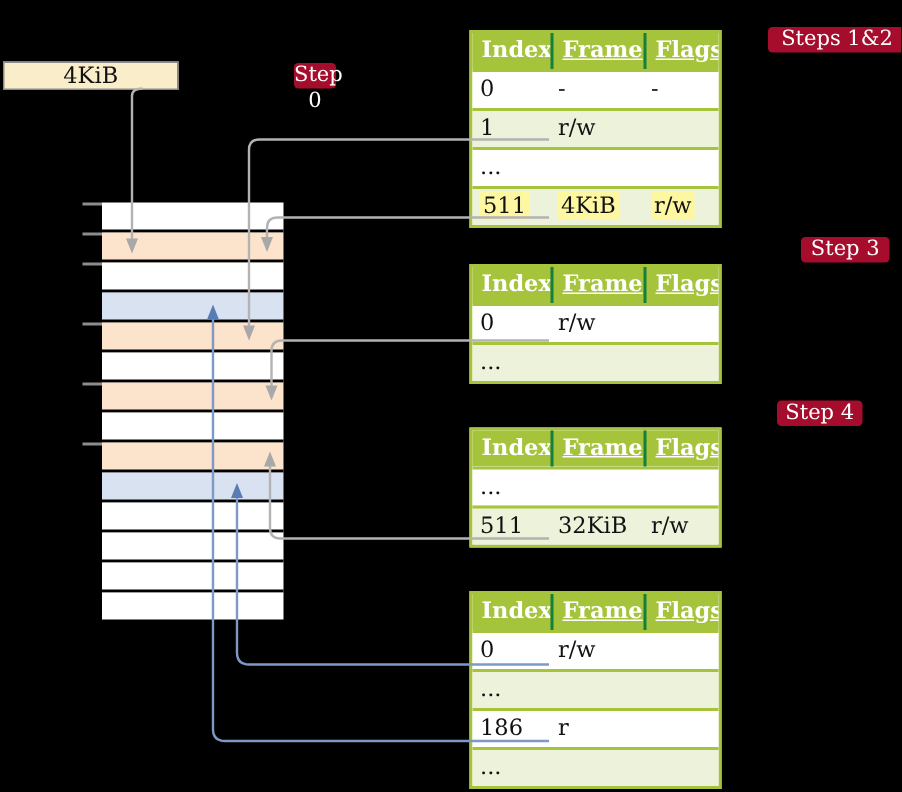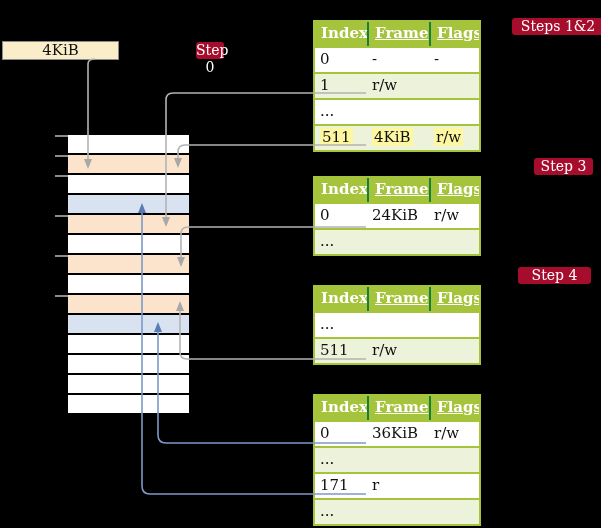--- a/index.html
+++ b/index.html
@@ -10,21 +10,21 @@
   .frame-box{position:absolute;left:2px;top:41px;width:115px;height:17px;
     background:#faeeca;border:1px solid #8a8a8a;color:#111;
     font-size:15px;text-align:center;line-height:17px;}
 
   
   .badge{position:absolute;background:#a60d2d;color:#fff;font-size:14px;
     text-align:center;border-radius:3px;line-height:17px;height:17px;}
   .badge.b0{left:196px;top:42px;width:28px;}
   .badge.b12{left:512px;top:18px;width:92px;border-top-right-radius:0;border-bottom-right-radius:0;}
   .badge.b3{left:534px;top:158px;width:59px;}
-  .badge.b4{left:518px;top:267px;width:73px;}
+  .badge.b4{left:518px;top:267px;width:57px;}
 
   
   .mem{position:absolute;left:68px;top:135px;width:121px;z-index:1;}
   .mrow{height:18px;border-bottom:2px solid #000;}
   .mrow:last-child{border-bottom:none;}
   .mrow[data-color="white"]{background:#ffffff;}
   .mrow[data-color="orange"]{background:#fbe3cc;}
   .mrow[data-color="blue"]{background:#d9e2f1;}
   .tick{position:absolute;left:55px;width:13px;height:2px;background:#8c8c8c;z-index:1;}
 
@@ -110,21 +110,20 @@
   </div>
 
   <div class="ptable t2">
     <div class="hrow">
       <div class="hcell c0">Index</div>
       <div class="hcell c1">Frame</div>
       <div class="hcell c2">Flags</div>
     </div>
     <div class="trow">
       <div class="tcell c0">0</div>
-      <div class="tcell c1">24KiB</div>
       <div class="tcell c2">r/w</div>
     </div>
     <div class="trow green">
       <div class="tcell c0">...</div>
       <div class="tcell c1"></div>
       <div class="tcell c2"></div>
     </div>
   </div>
 
   <div class="ptable t3">
@@ -133,42 +132,42 @@
       <div class="hcell c1">Frame</div>
       <div class="hcell c2">Flags</div>
     </div>
     <div class="trow">
       <div class="tcell c0">...</div>
       <div class="tcell c1"></div>
       <div class="tcell c2"></div>
     </div>
     <div class="trow green">
       <div class="tcell c0">511</div>
+      <div class="tcell c1">32KiB</div>
       <div class="tcell c2">r/w</div>
     </div>
   </div>
 
   <div class="ptable t4">
     <div class="hrow">
       <div class="hcell c0">Index</div>
       <div class="hcell c1">Frame</div>
       <div class="hcell c2">Flags</div>
     </div>
     <div class="trow">
       <div class="tcell c0">0</div>
-      <div class="tcell c1">36KiB</div>
-      <div class="tcell c2">r/w</div>
-    </div>
-    <div class="trow green">
-      <div class="tcell c0">...</div>
-      <div class="tcell c1"></div>
-      <div class="tcell c2"></div>
-    </div>
-    <div class="trow">
-      <div class="tcell c0">171</div>
+      <div class="tcell c2">r/w</div>
+    </div>
+    <div class="trow green">
+      <div class="tcell c0">...</div>
+      <div class="tcell c1"></div>
+      <div class="tcell c2"></div>
+    </div>
+    <div class="trow">
+      <div class="tcell c0">186</div>
       <div class="tcell c2">r</div>
     </div>
     <div class="trow green">
       <div class="tcell c0">...</div>
       <div class="tcell c1"></div>
       <div class="tcell c2"></div>
     </div>
   </div>
 
   <svg class="overlay" width="601" height="528" viewBox="0 0 601 528">

